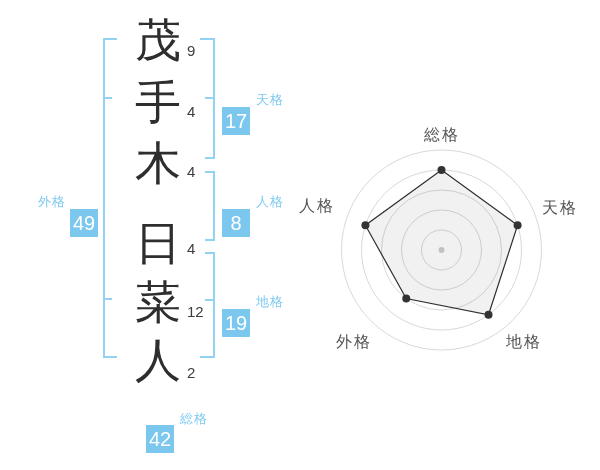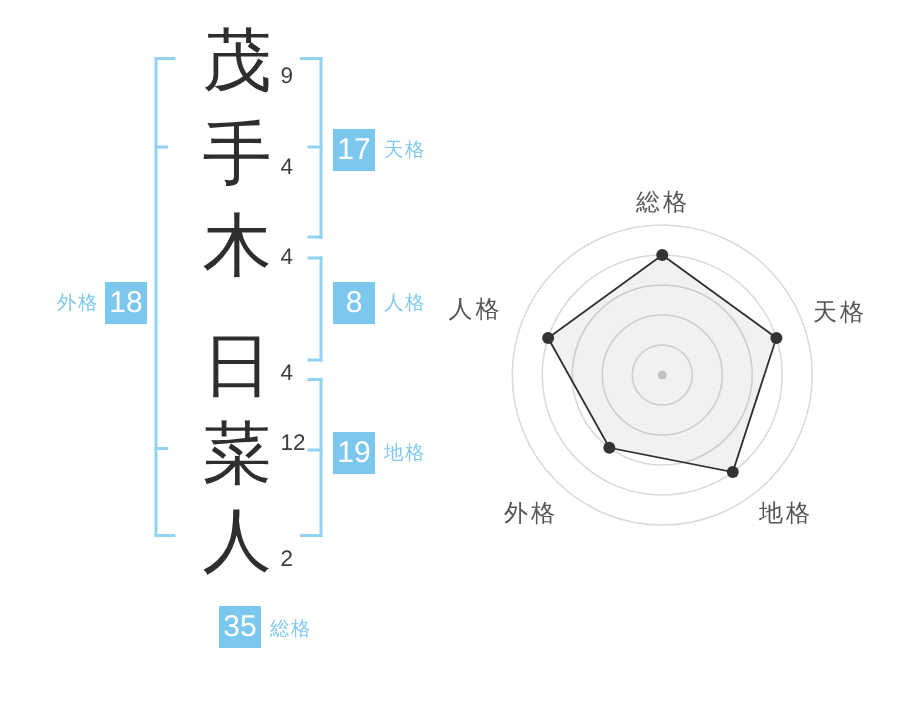--- a/index.html
+++ b/index.html
@@ -13,21 +13,21 @@
     font-size:46px;line-height:46px;color:#2e2e2e;font-weight:500;
   }
   .strokes{
     position:absolute;left:187px;font-size:15px;line-height:18px;color:#3d3d3d;
   }
   
   .bl{position:absolute;background:var(--accent-line);}
   
   .badge{
     position:absolute;width:28px;height:28px;background:var(--accent);
-    color:#fff;font-size:20px;line-height:28px;text-align:center;
+    color:#fff;font-size:20px;line-height:28px;text-align:center;margin-top:21px;
   }
   .kaku-label{
     position:absolute;font-size:13px;line-height:16px;color:var(--accent-text);
     letter-spacing:1px;white-space:nowrap;
   }
   
   svg{position:absolute;left:0;top:0;}
   .axis-label{
     font-size:16px;letter-spacing:2px;fill:#555;
     font-family:"Liberation Sans","DejaVu Sans",sans-serif;
@@ -43,21 +43,21 @@
     <div class="kanji" style="top:79px">手</div>
     <div class="kanji" style="top:140px">木</div>
     <div class="kanji" style="top:220px">日</div>
     <div class="kanji" style="top:279px">菜</div>
     <div class="kanji" style="top:337px">人</div>
 
     <div class="strokes" style="top:42px">9</div>
     <div class="strokes" style="top:103px">4</div>
     <div class="strokes" style="top:163px">4</div>
     <div class="strokes" style="top:240px">4</div>
-    <div class="strokes" style="top:287px">12</div>
+    <div class="strokes" style="top:303px">12</div>
     <div class="strokes" style="top:364px">2</div>
   </div>
 
   <div>
     <div class="bl" style="left:103px;top:38px;width:2px;height:320px"></div>
     <div class="bl" style="left:103px;top:38px;width:14px;height:2px"></div>
     <div class="bl" style="left:103px;top:97px;width:9px;height:2px"></div>
     <div class="bl" style="left:103px;top:298px;width:9px;height:2px"></div>
     <div class="bl" style="left:103px;top:356px;width:14px;height:2px"></div>
   </div>
@@ -85,23 +85,23 @@
   <div class="badge" style="left:222px;top:86px">17</div>
   <div class="kaku-label" style="left:256px;top:92px">天格</div>
 
   <div class="badge" style="left:222px;top:188px">8</div>
   <div class="kaku-label" style="left:256px;top:194px">人格</div>
 
   <div class="badge" style="left:222px;top:288px">19</div>
   <div class="kaku-label" style="left:256px;top:294px">地格</div>
 
   <div class="kaku-label" style="left:24px;top:194px;width:42px;text-align:right">外格</div>
-  <div class="badge" style="left:70px;top:188px">18</div>
+  <div class="badge" style="left:70px;top:188px">49</div>
 
-  <div class="badge" style="left:146px;top:404px">35</div>
+  <div class="badge" style="left:146px;top:404px">42</div>
   <div class="kaku-label" style="left:180px;top:411px">総格</div>
 
   <svg width="600" height="470" viewBox="0 0 600 470">
     <g id="radar-grid">
         <circle cx="441.5" cy="250" r="20" fill="none" stroke="#d9d9d9" stroke-width="1"></circle>
         <circle cx="441.5" cy="250" r="40" fill="none" stroke="#d9d9d9" stroke-width="1"></circle>
         <circle cx="441.5" cy="250" r="60" fill="none" stroke="#d9d9d9" stroke-width="1"></circle>
         <circle cx="441.5" cy="250" r="80" fill="none" stroke="#d9d9d9" stroke-width="1"></circle>
         <circle cx="441.5" cy="250" r="100" fill="none" stroke="#d9d9d9" stroke-width="1"></circle>
       </g>

